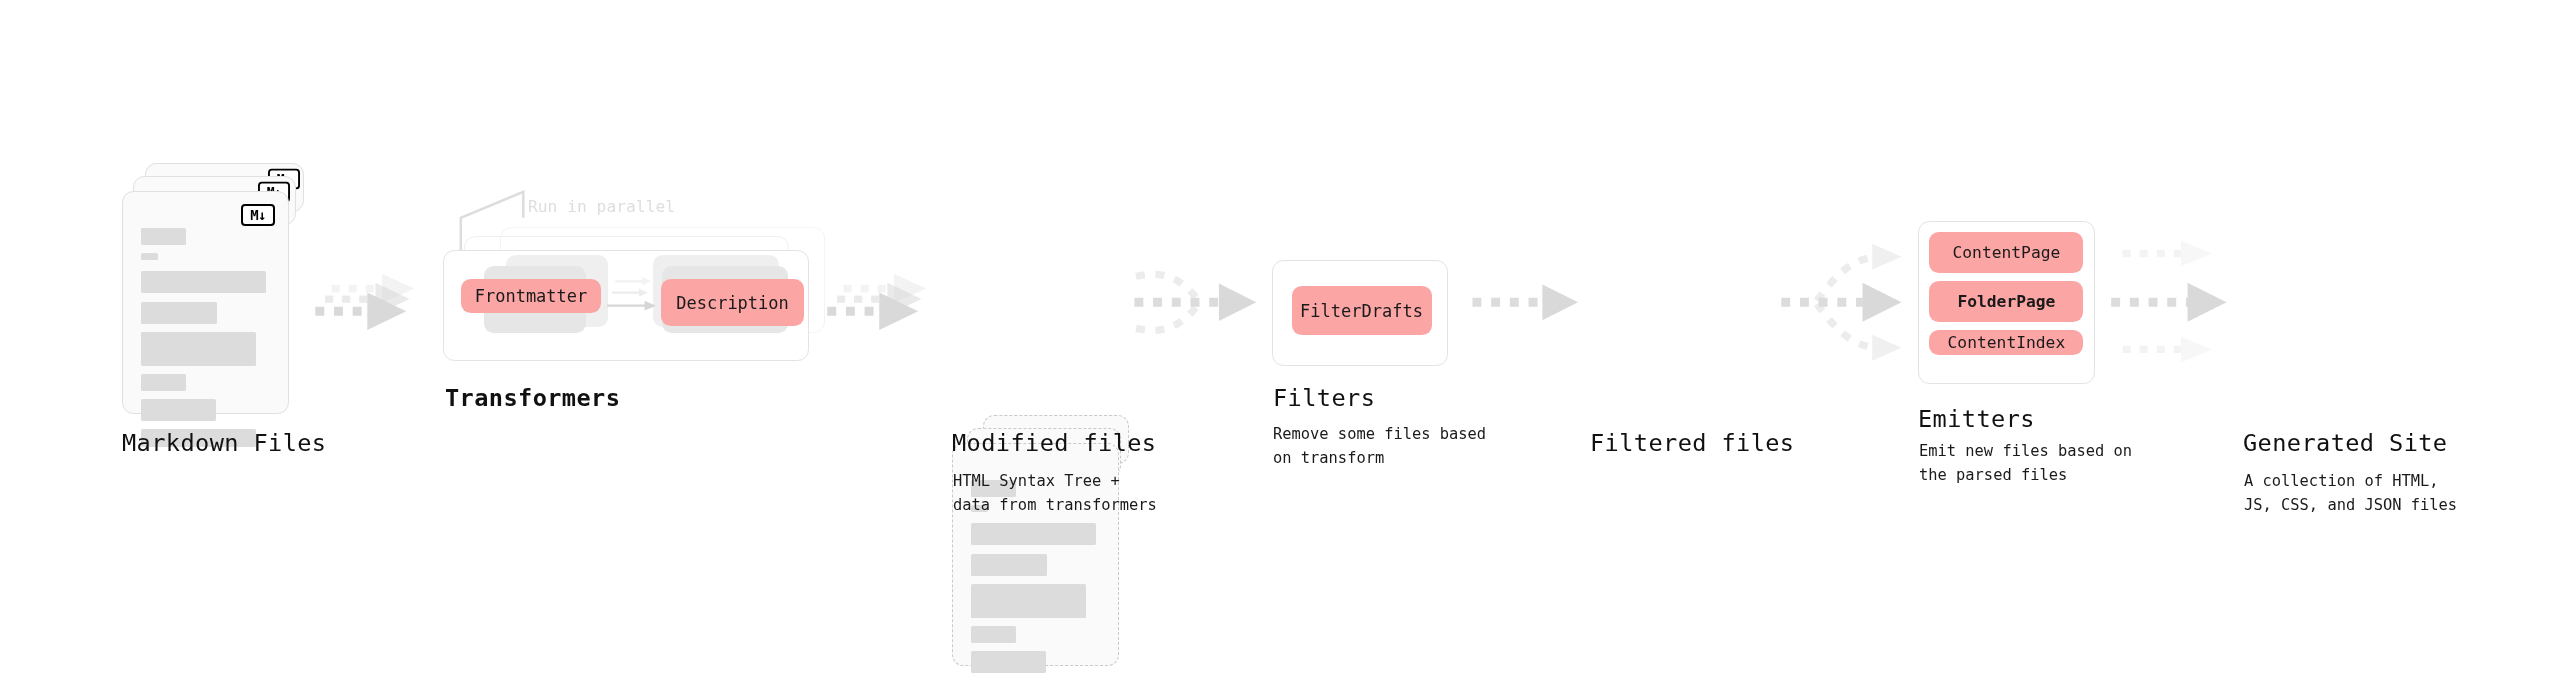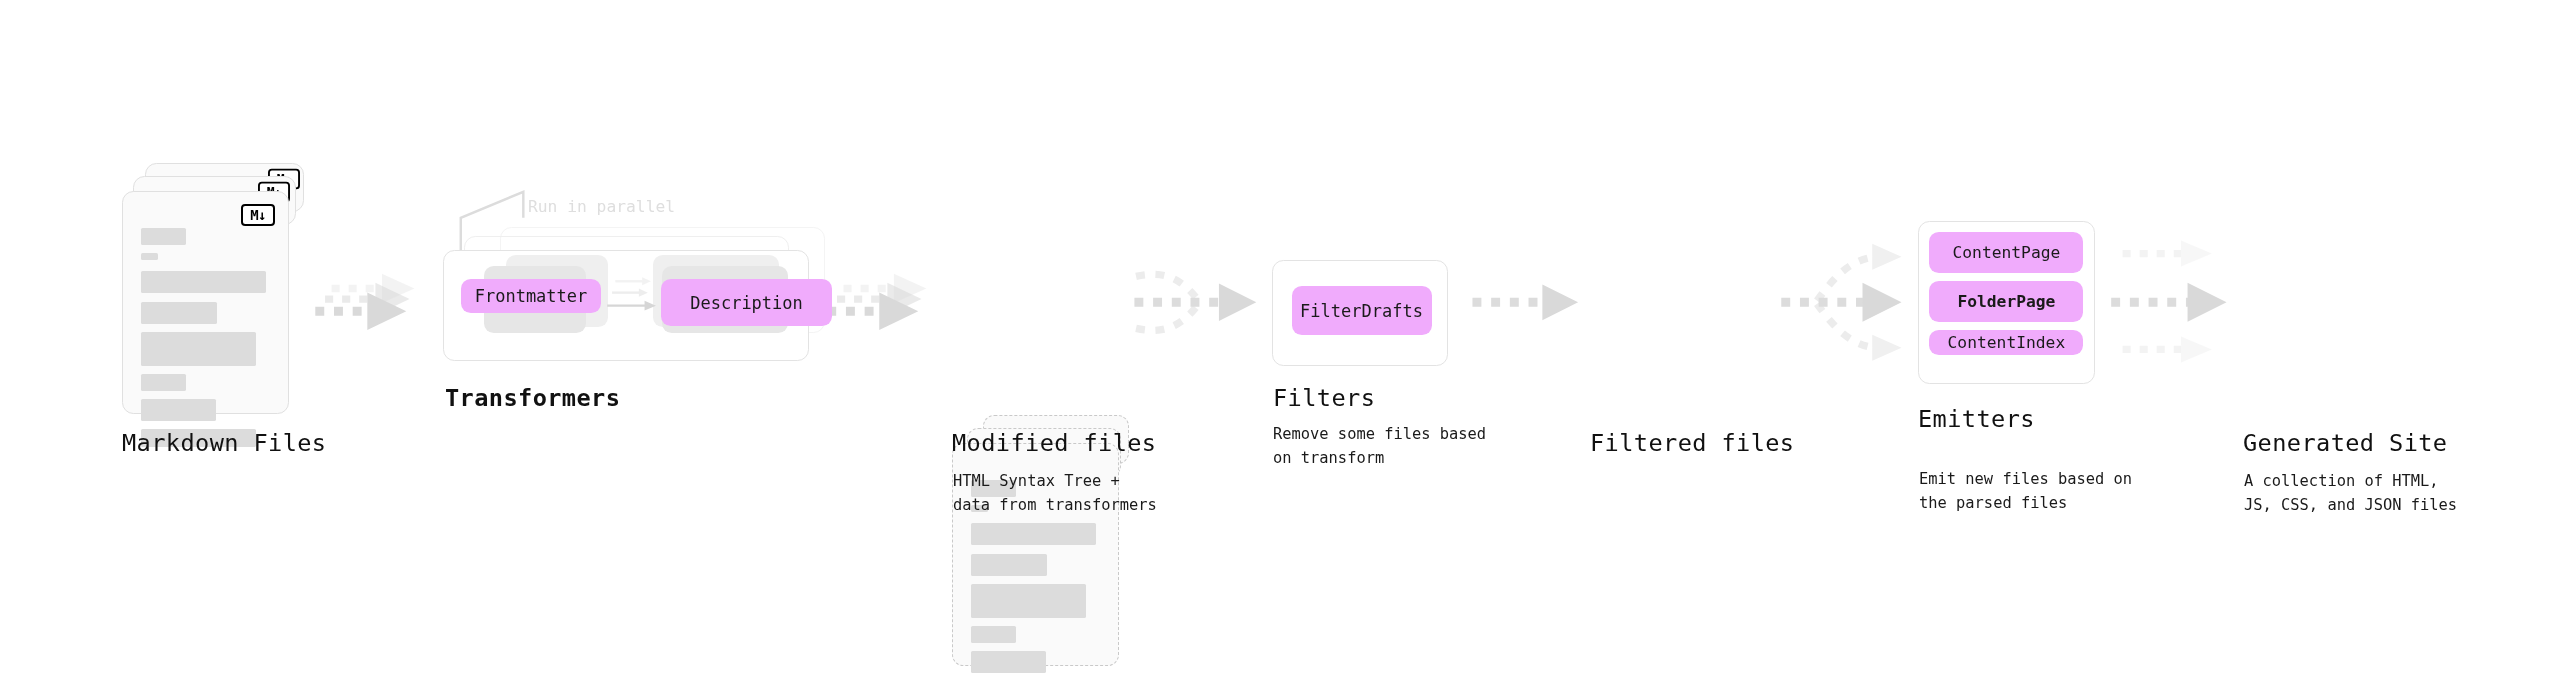--- a/index.html
+++ b/index.html
@@ -53,21 +53,21 @@
     border: 1.6px solid #e3e3e3;
     border-radius: 11.4px;
     background: #ffffff;
   }
   .group-box.ghost1 { border-color: #efefef; background: transparent; }
   .group-box.ghost2 { border-color: #f4f4f4; background: transparent; }
 
   
   .chip {
     position: absolute;
-    background: #f0abfc;
+    background: #fca5a5;
     border-radius: 9.8px;
     display: flex; align-items: center; justify-content: center;
     font-size: 17px; color: #1a1a1a;
     white-space: nowrap;
   }
   .chip.ghost1 { background: #e6e6e6; color: transparent; }
   .chip.ghost2 { background: #efefef; color: transparent; }
 
   
   .title-label {
@@ -215,21 +215,21 @@
         <line x1="208" y1="110" x2="243" y2="110" stroke="#dcdcdc" stroke-width="3"></line>
         <polygon points="241,105 252,110 241,115" fill="#dcdcdc"></polygon>
       </g>
       <g opacity="1">
         <line x1="202" y1="126" x2="250" y2="126" stroke="#d6d6d6" stroke-width="3"></line>
         <polygon points="248,120 262,126 248,132" fill="#d6d6d6"></polygon>
       </g>
     </svg>
 
     <div class="chip" style="left:18px; top:76px; width:140px; height:34px;">Frontmatter</div>
-    <div class="chip" style="left:218px; top:76px; width:171px; height:47px;">Description</div>
+    <div class="chip" style="left:218px; top:76px; width:143px; height:47px;">Description</div>
   </div>
 
   <div class="note-label" style="left:528px; top:197px;">Run in parallel</div>
   <div class="title-label" style="left:445px; top:384px;font-weight:bold;">Transformers</div>
 
   <div class="node doc-stack" style="left:952px; top:163px; width:187px; height:252px;">
     <div class="doc-card dashed" style="left:31px; top:0px; width:146px; height:49px;"></div>
     <div class="doc-card dashed" style="left:14.6px; top:13px; width:154px; height:49px;"></div>
     <div class="doc-card dashed" style="left:0px; top:28.4px; width:167px; height:223px;">
       <div class="doc-body">
@@ -262,21 +262,21 @@
   </div>
   <div class="title-label" style="left:1590px; top:429px;">Filtered files</div>
 
   <div class="node" style="left:1918px; top:221px; width:177px; height:163px;">
     <div class="group-box" style="left:0px; top:0px; width:177px; height:163px;"></div>
     <div class="chip" style="left:11.4px; top:11.4px; width:154px; height:41px; font-size:16.3px;">ContentPage</div>
     <div class="chip" style="left:11.4px; top:60px; width:154px; height:41px; font-size:16.3px;font-weight:bold;">FolderPage</div>
     <div class="chip" style="left:11.4px; top:109px; width:154px; height:25px; font-size:16.3px;">ContentIndex</div>
   </div>
   <div class="title-label" style="left:1918px; top:405px;">Emitters</div>
-  <div class="sub-label" style="left:1919px; top:468px;">Emit new files based on
+  <div class="sub-label" style="left:1919px; top:440px;">Emit new files based on
 the parsed files</div>
 
   <div class="title-label" style="left:2243px; top:429px;">Generated Site</div>
   <div class="sub-label" style="left:2244px; top:470px;">A collection of HTML,
 JS, CSS, and JSON files</div>
 
 </div>
 
 
 </body></html>

